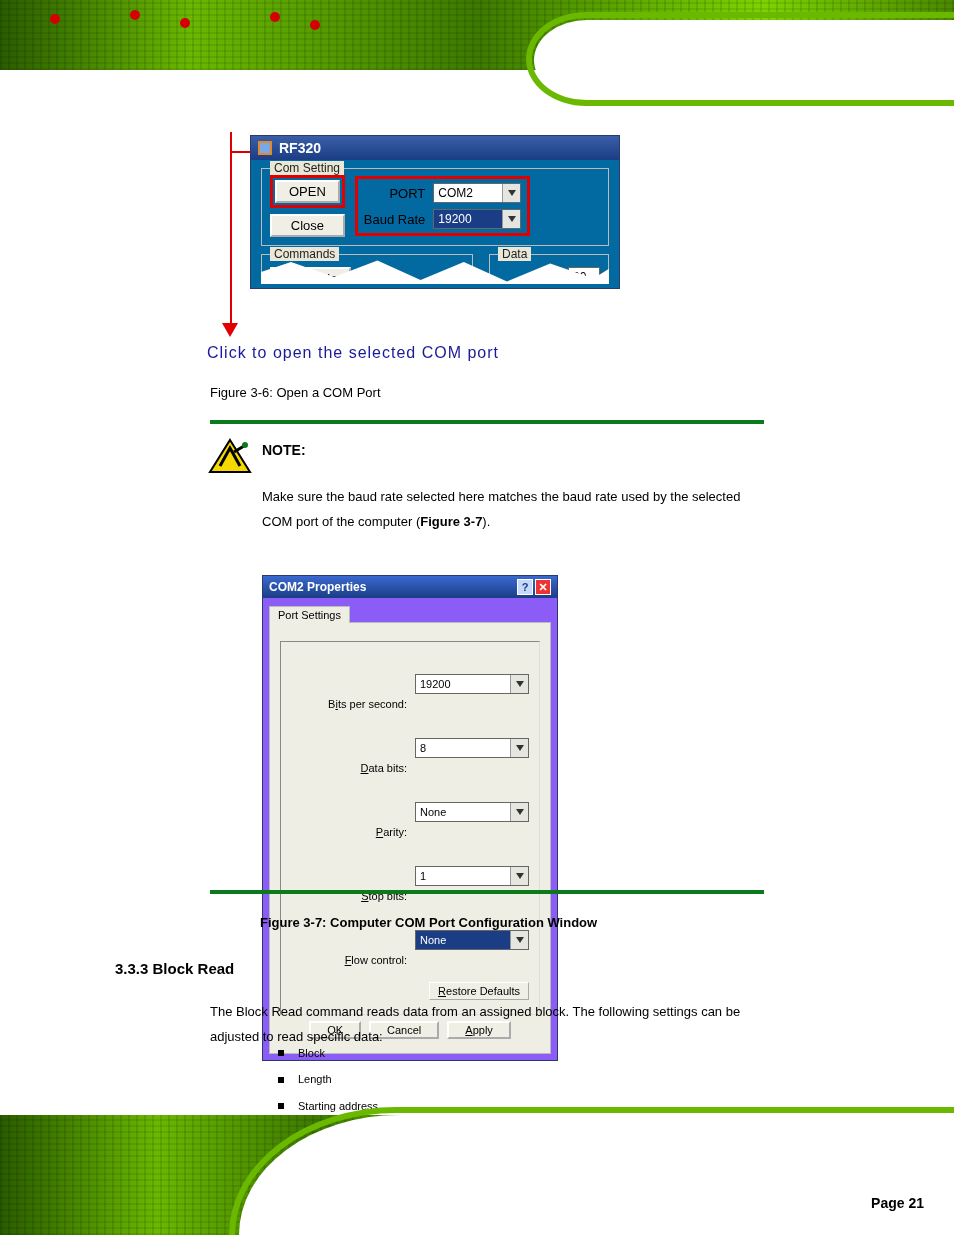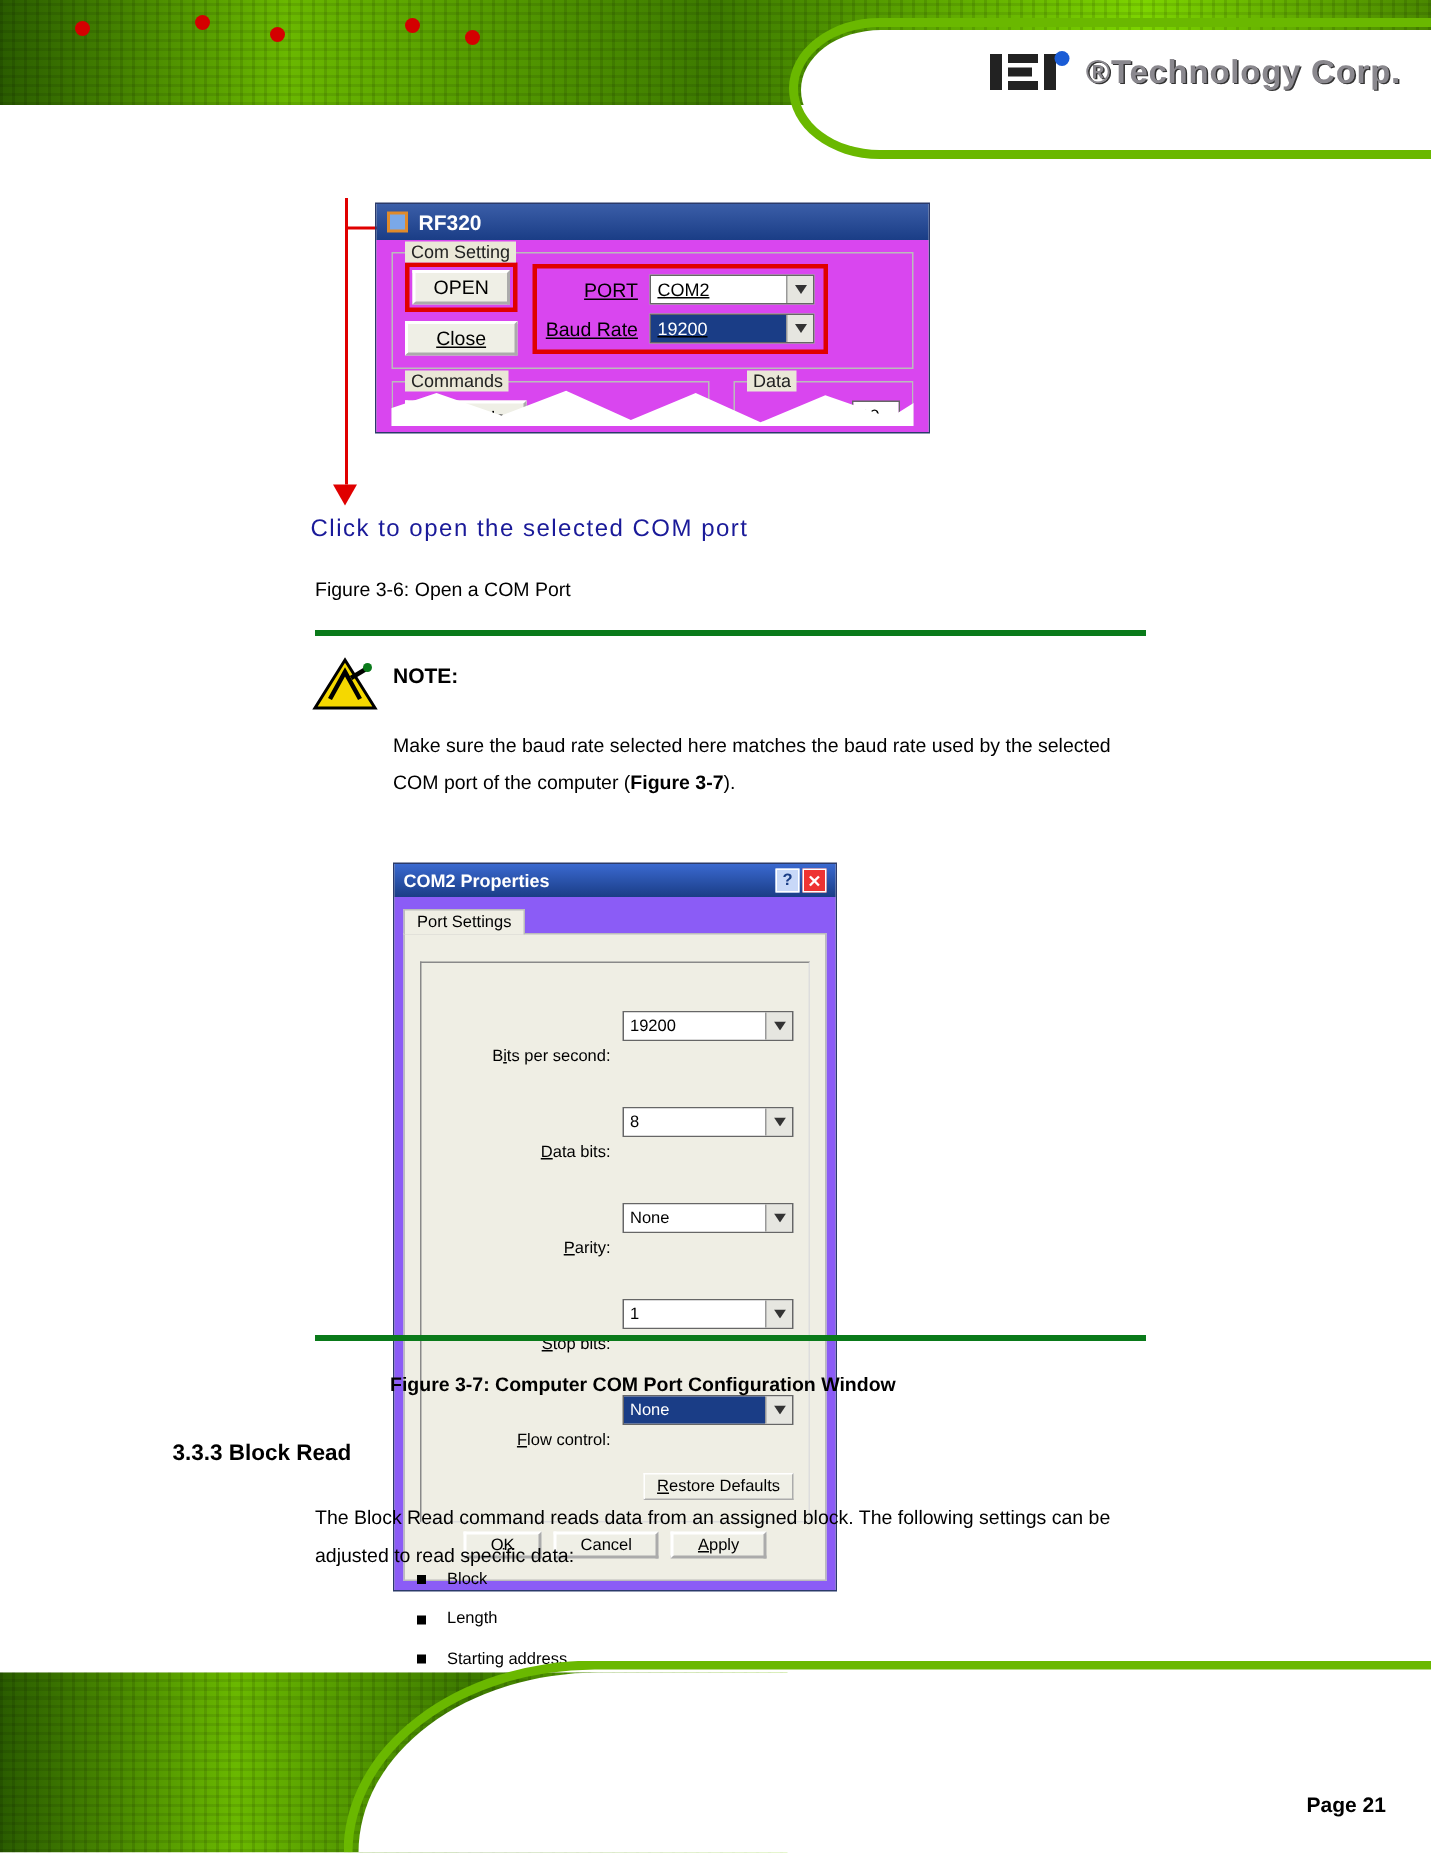--- a/index.html
+++ b/index.html
@@ -21,30 +21,30 @@
   .logo-text { color: #8a888e; font-weight: 900; font-size: 22px; text-shadow: 1px 1px 0 #333; font-family: "Arial Black", Arial, sans-serif; letter-spacing: 0.5px;}
 
   
   .content { position: absolute; top: 130px; left: 0; right: 0; bottom: 140px; }
 
   
   .rf320-wrap { position: absolute; top: 5px; left: 250px; width: 370px; }
   .rf320-win { border: 1px solid #2b3a6a; }
   .rf320-title { background: linear-gradient(#3b5ea8, #1a3d86); color: #fff; font-size: 14px; padding: 4px 6px; display:flex; align-items:center; gap:6px; font-weight: bold;}
   .rf320-title .ticon { width: 16px; height: 16px; display:inline-block; }
-  .rf320-body { background: #d946ef; padding: 8px 10px 4px; text-decoration: underline; }
+  .rf320-body { background: #0369a1; padding: 8px 10px 4px; }
   .fieldset { border: 1px groove #bbb; padding: 6px 8px 8px; position: relative; }
   .fieldset .legend { position: absolute; top: -8px; left: 8px; background: #eae7d7; padding: 0 4px; font-size: 12px; color: #222; }
   .comrow { display: flex; align-items: center; gap: 10px; }
   .btns { display:flex; flex-direction:column; gap:6px; }
   .winbtn { background: #efefe6; border: 2px outset #fff; padding: 2px 12px; font-size: 13px; font-family: Tahoma, Arial, sans-serif;}
   .redbox { border: 3px solid #e00000; padding: 4px 6px; display: grid; grid-template-columns: auto 1fr; gap: 6px 8px; align-items: center; }
   .lbl { font-size: 13px; text-align: right; font-family: Tahoma, Arial, sans-serif;}
   .combo { display:flex; align-items:stretch; border: 1px solid #666; background:#fff; height: 20px; }
-  .combo input { border:0; width: 90px; font-size: 12px; padding: 0 4px; font-family: Tahoma, Arial, sans-serif;}
+  .combo input { border:0; width: 68px; font-size: 12px; padding: 0 4px; font-family: Tahoma, Arial, sans-serif;}
   .combo .arrow { width: 18px; background: #e6e6e0; border-left:1px solid #999; display:flex; align-items:center; justify-content:center; }
   .combo .arrow svg { width:8px; height:6px; }
   .combo.sel input { background:#1a3d86; color:#fff; }
   .rf320-lower { display:flex; gap: 16px; margin-top: 8px; }
   .tornframe { position: relative; height: 38px; overflow:hidden; }
   .torn-mask { position:absolute; left:-6px; right:-6px; bottom:-2px; height: 30px; background:#fff; clip-path: polygon(0% 60%, 10% 20%, 22% 70%, 34% 15%, 46% 80%, 58% 20%, 70% 85%, 82% 25%, 94% 75%, 100% 30%, 100% 100%, 0% 100%);}
   .small-combo input { width: 30px; }
   .redbox-open { border: 3px solid #e00000; display:inline-block; padding: 2px; }
   .arrow-down { position:absolute; top: 2px; left: 228px; width: 4px; height: 205px; }
   .arrow-down .line { position:absolute; left: 2px; top: 0; bottom: 14px; width: 2px; background:#e00000;}
@@ -108,35 +108,20 @@
   <div class="header-circuit">
     <div class="dots">
       <span style="left:40px; top:6px;"></span>
       <span style="left:120px; top:2px;"></span>
       <span style="left:170px; top:10px;"></span>
       <span style="left:260px; top:4px;"></span>
       <span style="left:300px; top:12px;"></span>
     </div>
   </div>
   <div class="header-swoosh"></div>
-  <div class="logo-block">
-    <span class="logo-glyph">
-      <svg viewBox="0 0 56 36">
-        <rect x="2" y="6" width="8" height="24" fill="#222"></rect>
-        <rect x="14" y="6" width="20" height="6" fill="#222"></rect>
-        <rect x="14" y="15" width="16" height="6" fill="#222"></rect>
-        <rect x="14" y="24" width="20" height="6" fill="#222"></rect>
-        <rect x="38" y="6" width="8" height="24" fill="#222"></rect>
-        <circle cx="50" cy="9" r="5" fill="#1a5cd6"></circle>
-      </svg>
-    </span>
-    <span class="logo-text">
-      <span>®</span><span>Technology Corp.</span>
-    </span>
-  </div>
 </div>
 
 <div class="content">
 
   <div class="arrow-down">
     <div class="line2"></div>
     <div class="line"></div>
     <div class="head"></div>
   </div>
 

